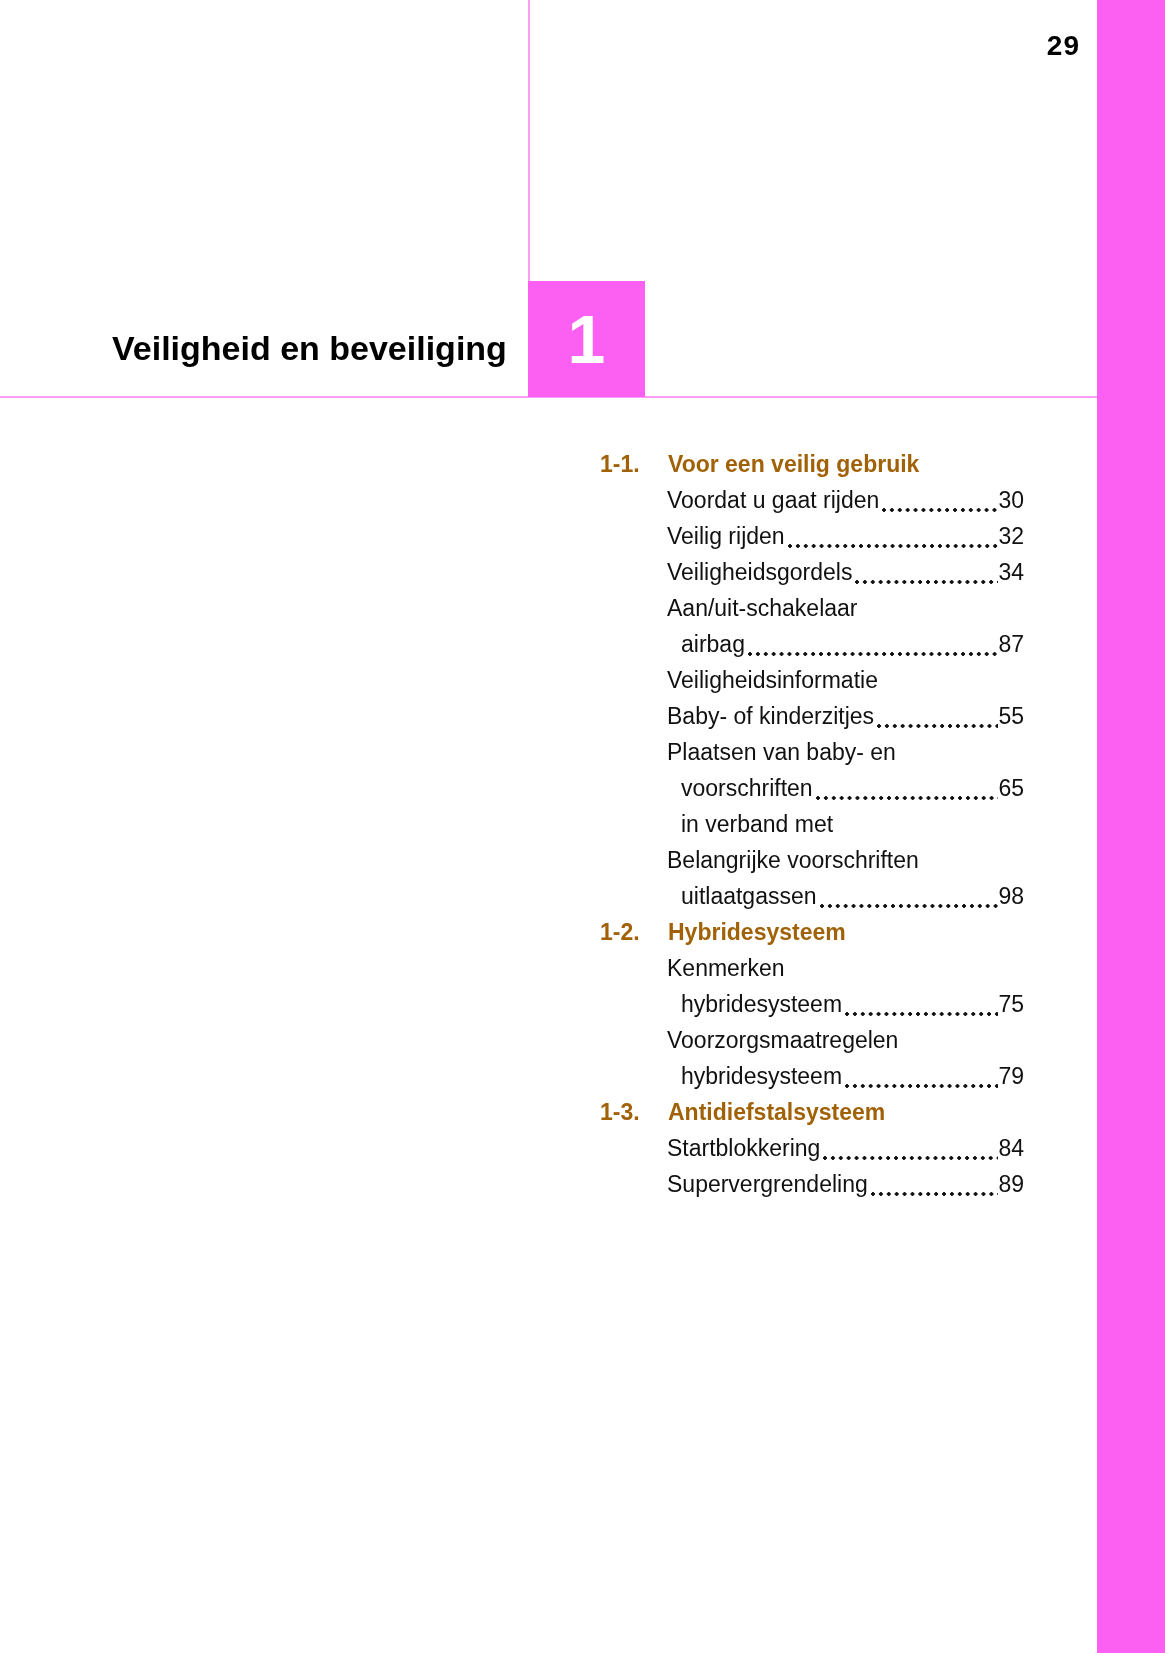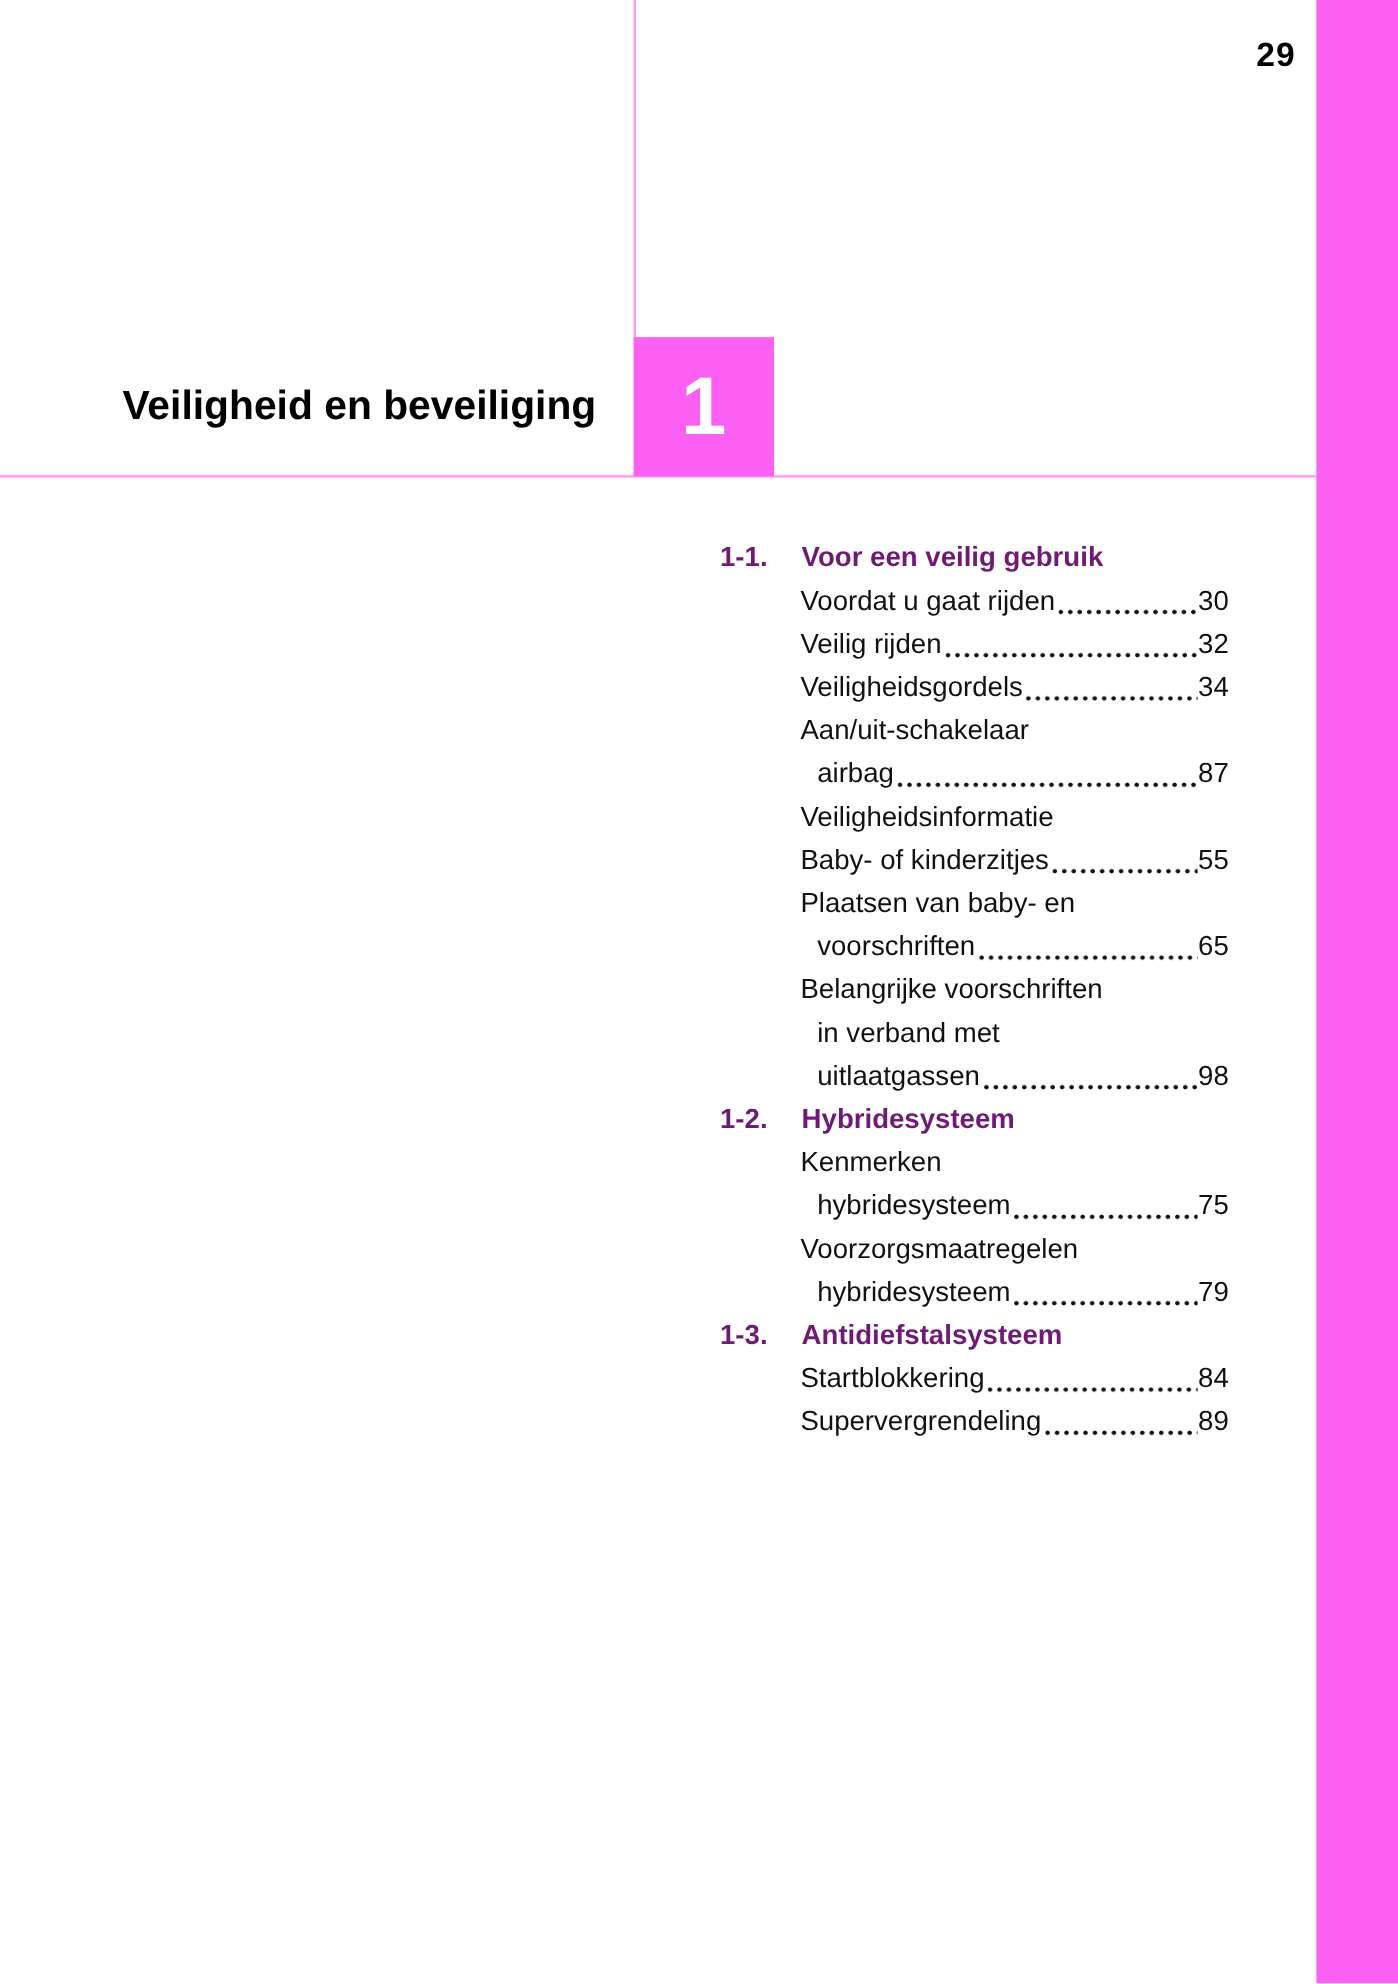--- a/index.html
+++ b/index.html
@@ -51,21 +51,21 @@
     left: 0; top: 396px;
     width: 1097px; height: 1.5px;
     background: var(--accent);
     opacity: 0.62;
   }
 
   
   .chapter-title {
     position: absolute;
     left: 96px; top: 313px;
-    margin: 6px;
+    margin: 16px;
     font-size: 34px;
     font-weight: bold;
     color: #000;
     white-space: nowrap;
   }
   .chapter-badge {
     position: absolute;
     left: 528px; top: 281px;
     width: 117px; height: 116px;
     background: var(--accent);
@@ -85,21 +85,21 @@
     position: absolute;
     left: 600px; top: 446px;
     width: 424px;
     font-size: 23px;
     line-height: 36px;
     color: var(--ink);
   }
   .toc-heading {
     display: flex;
     font-weight: bold;
-    color: #701a75;
+    color: #a16207;
   }
   .toc-heading .sec-num { flex: none; width: 68px; }
   .toc-heading .sec-title { flex: none; white-space: nowrap; }
   .toc-line {
     display: flex;
     align-items: baseline;
     padding-left: 67px;
   }
   .toc-line.cont { padding-left: 81px; text-align: right; }
   .toc-line .txt { flex: none; white-space: nowrap; }
@@ -172,25 +172,25 @@
           <span class="pagenum">55</span>
         </div>
         <div class="toc-line">
           <span class="txt">Plaatsen van baby- en</span>
         </div>
         <div class="toc-line cont">
           <span class="txt">voorschriften</span>
           <span class="leader"></span>
           <span class="pagenum">65</span>
         </div>
+        <div class="toc-line cont">
+          <span class="txt">in verband met</span>
+        </div>
         <div class="toc-line">
           <span class="txt">Belangrijke voorschriften</span>
-        </div>
-        <div class="toc-line cont">
-          <span class="txt">in verband met</span>
         </div>
         <div class="toc-line cont">
           <span class="txt">uitlaatgassen</span>
           <span class="leader"></span>
           <span class="pagenum">98</span>
         </div>
       </div>
       <div class="toc-section">
         <div class="toc-heading">
           <span class="sec-num">1-2.</span>

